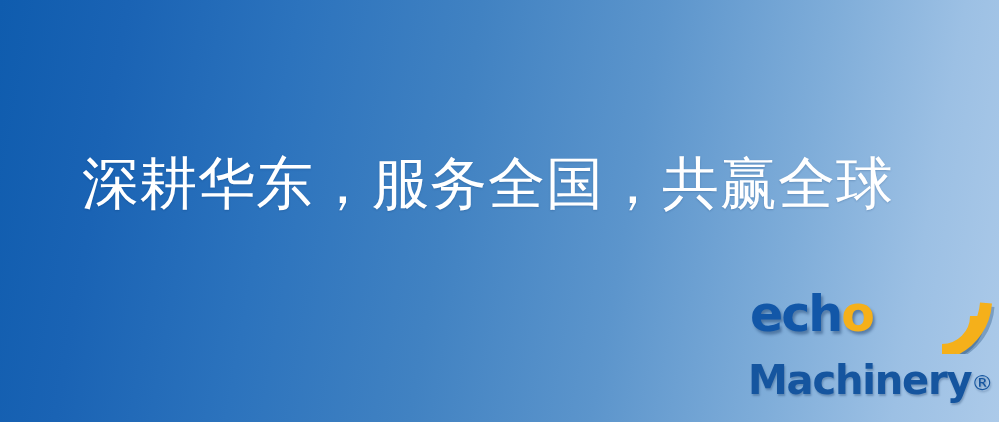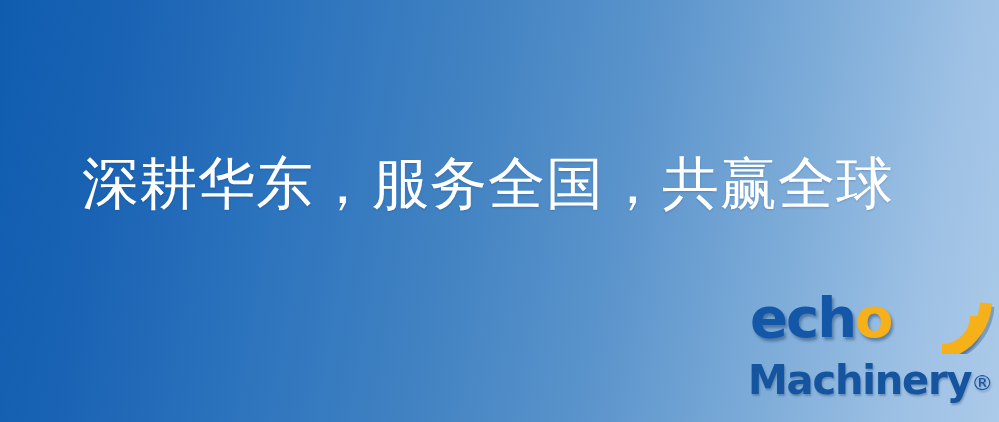--- a/index.html
+++ b/index.html
@@ -66,21 +66,21 @@
     left: 0;
     top: 0;
     width: 251px;
     height: 80px;
   }
   #logo-echo {
     position: absolute;
     left: 2px;
     top: -4px;
     font-family: "DejaVu Sans", "Liberation Sans", sans-serif;
-    font-size: 56px;
+    font-size: 49px;
     font-weight: bold;
     letter-spacing: -2px;
     color: #1257a8;
     line-height: 1;
     text-shadow: 2px 3px 3px rgba(12,45,90,0.42);
   }
   #logo-echo .gold-o {
     color: #f5b01a;
   }
   #logo-arcs {

